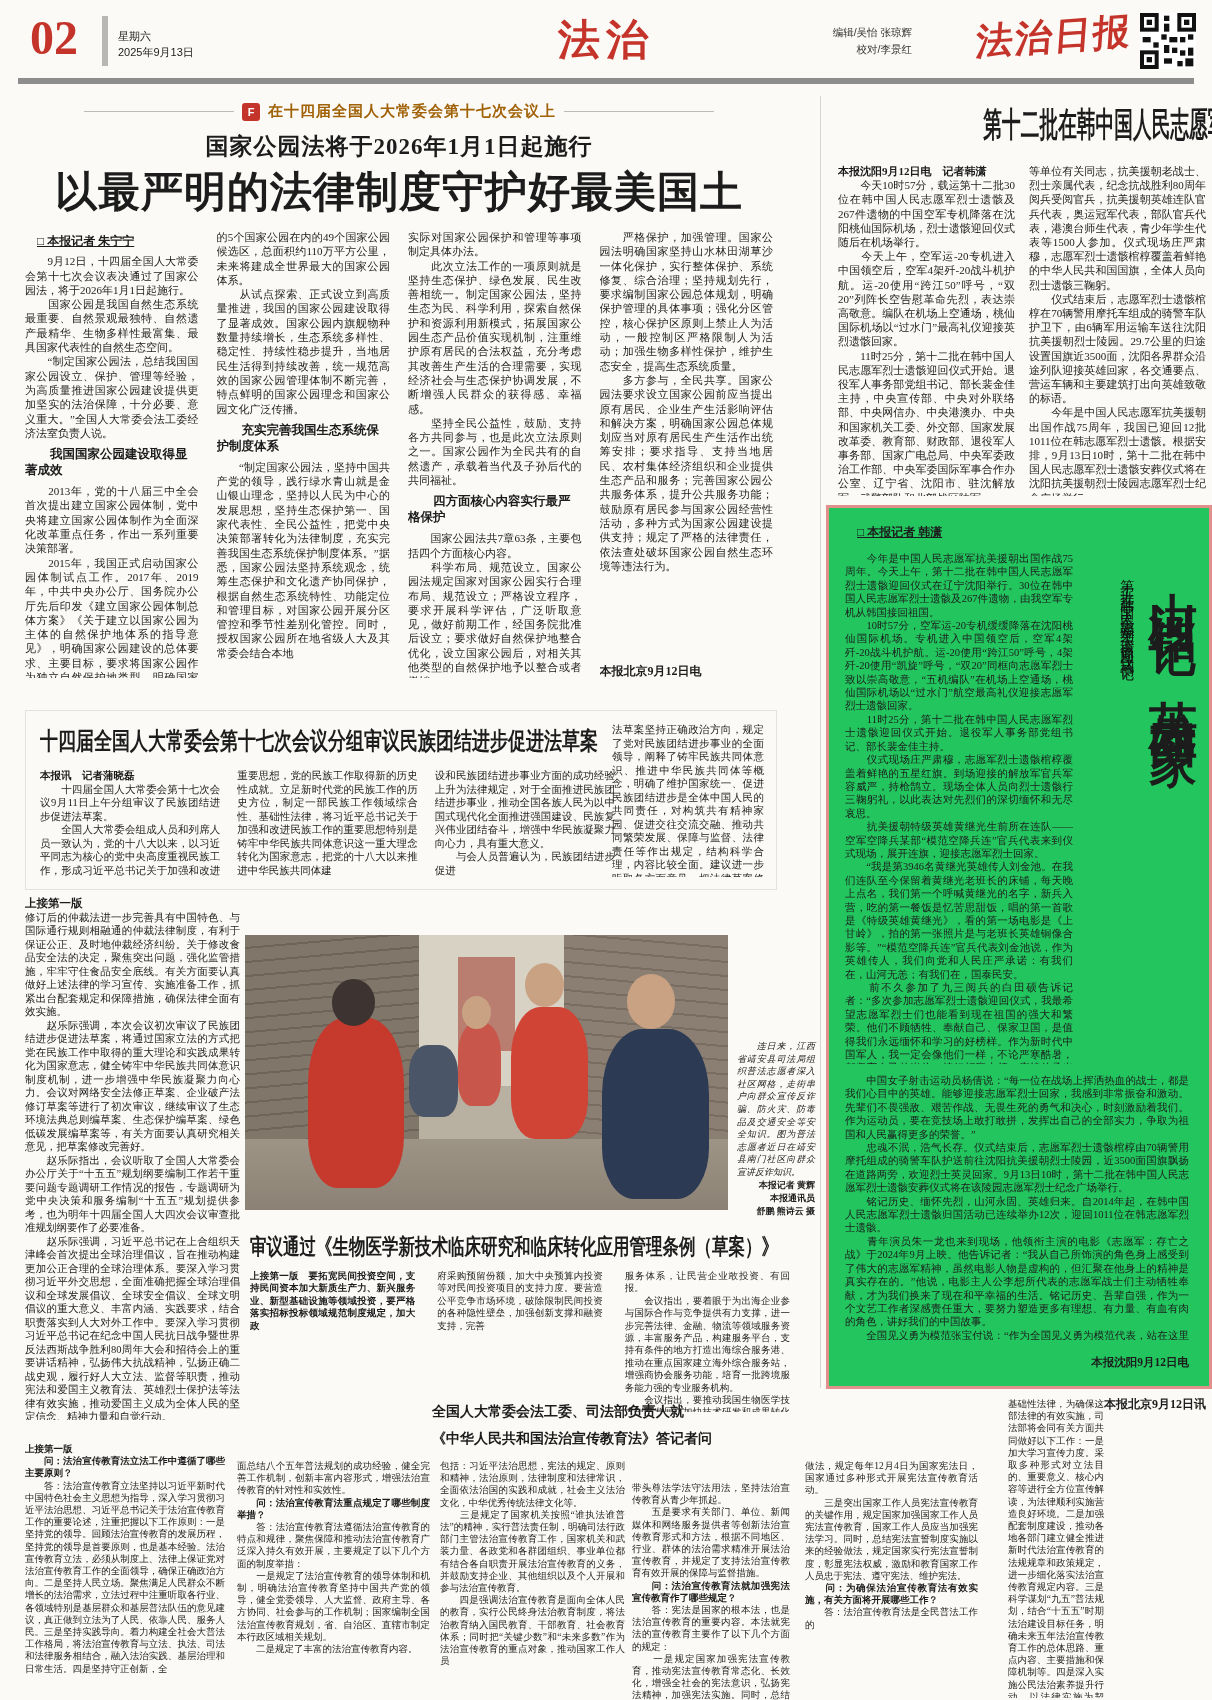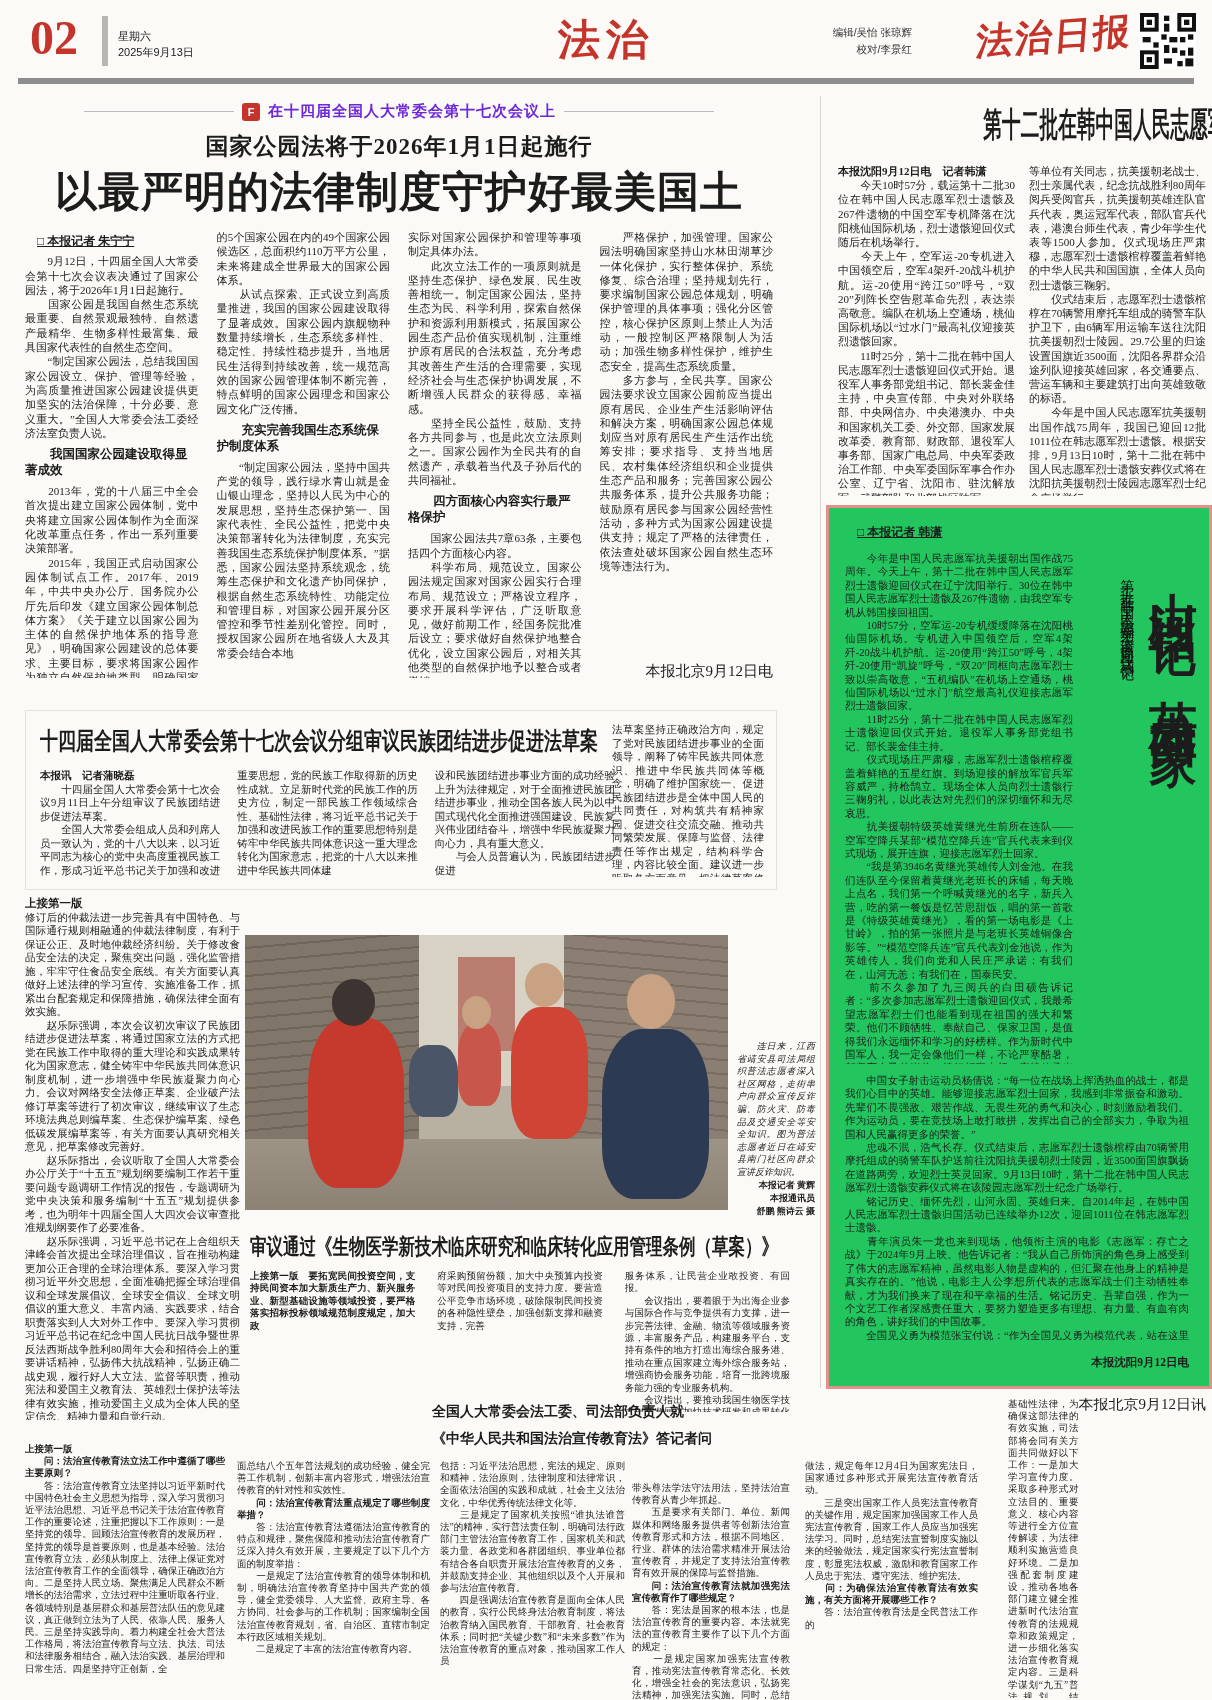--- a/index.html
+++ b/index.html
@@ -12,29 +12,29 @@
   .hdate{position:absolute;left:118px;top:22px;font-size:11px;line-height:16px;color:#222;font-family:"Liberation Sans",sans-serif;}
   .section-title{position:absolute;left:50%;transform:translateX(-50%);top:6px;font-size:42px;font-weight:bold;color:#c5342a;letter-spacing:6px;}
   .hmeta{position:absolute;right:300px;top:18px;font-size:10.5px;line-height:17px;color:#333;text-align:right;font-family:"Liberation Sans",sans-serif;}
   .masthead{position:absolute;right:80px;top:6px;font-size:37px;font-weight:bold;color:#c5342a;
             transform:rotate(-4deg) skewX(-8deg);letter-spacing:2px;}
   .qr{position:absolute;right:16px;top:4px;width:56px;height:62px;}
   .hrule{position:absolute;left:18px;right:18px;top:78px;height:6px;background:#8d8d8d;}
   
   .bt{white-space:pre-line;text-align:justify;}
   .byline{font-weight:bold;font-size:12px;margin:4px 0 6px 12px;text-decoration:underline;}
-  .dateline{font-weight:normal;text-align:right;font-size:15px;}
+  .dateline{font-weight:bold;text-align:left;font-size:12px;}
   .vdiv{position:absolute;left:820px;top:96px;width:1px;height:1292px;background:#d8d6d2;}
   
   .main-art{position:absolute;left:25px;top:92px;width:748px;}
   .kicker{display:flex;align-items:center;justify-content:center;gap:8px;margin-top:10px;}
   .kline{width:150px;height:1px;background:#bbb;}
   .kicker-ico{display:inline-flex;align-items:center;justify-content:center;width:18px;height:18px;background:#c5342a;color:#fff;
               font-size:11px;font-weight:bold;border-radius:3px;font-family:"Liberation Sans",sans-serif;}
-  .ktext{font-size:15px;font-weight:bold;color:#6d28d9;letter-spacing:1px;}
+  .ktext{font-size:15px;font-weight:bold;color:#a16207;letter-spacing:1px;}
   .msub{text-align:center;font-size:23px;font-weight:bold;margin-top:10px;letter-spacing:1px;}
   .mhead{text-align:center;font-size:42px;font-weight:bold;margin-top:6px;letter-spacing:1px;line-height:48px;}
   .mcols{display:flex;gap:18px;margin-top:14px;height:448px;}
   .mcol{flex:1;font-size:11px;line-height:14.3px;overflow:hidden;}
   .mcol-last{display:flex;flex-direction:column;}
   .mcol-last .bt{flex:1;overflow:hidden;}
   .inner-sub{font-weight:bold;font-size:12.5px;margin:6px 0;text-indent:2em;line-height:16px;}
   
   .right-art{position:absolute;left:838px;top:102px;width:368px;}
   .rhl{text-align:center;height:50px;overflow:visible;}

